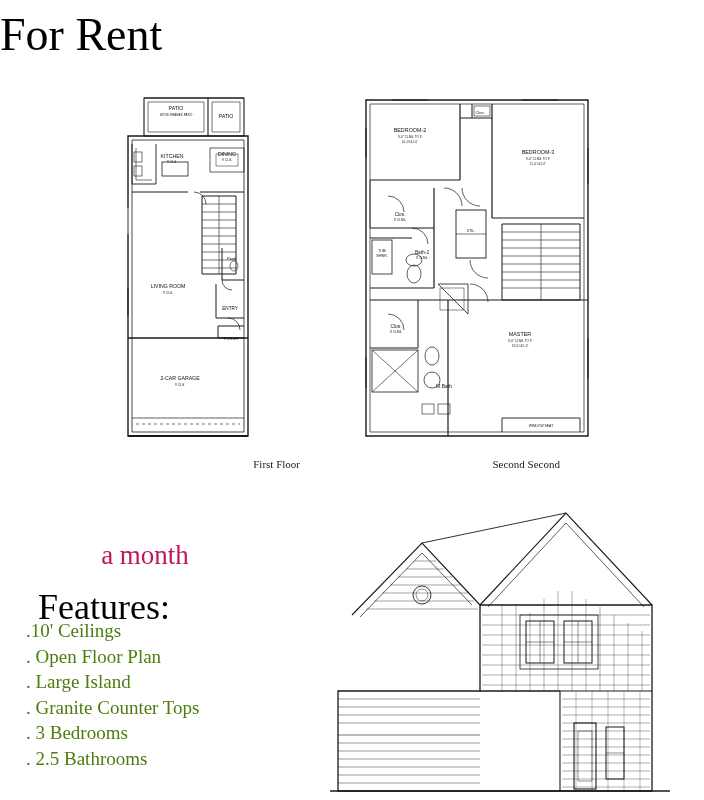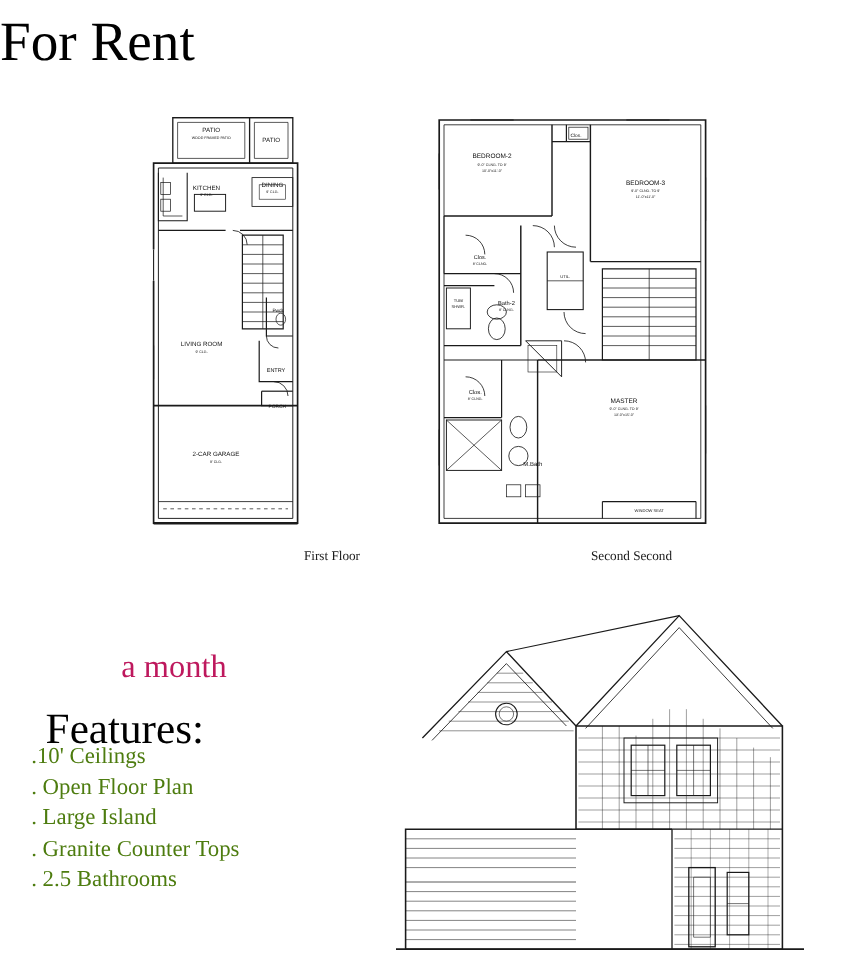--- a/index.html
+++ b/index.html
@@ -307,16 +307,17 @@
     </svg>
   </div>
 
   <div class="price">a month</div>
   <div class="features-head">Features:</div>
   <ul class="features-list">
     <li>.10' Ceilings</li>
     <li>. Open Floor Plan</li>
     <li>. Large Island</li>
     <li>. Granite Counter Tops</li>
+    <li>. 3 Bedrooms</li>
     <li>. 2.5 Bathrooms</li>
   </ul>
 
 </div>
 
 </body></html>

